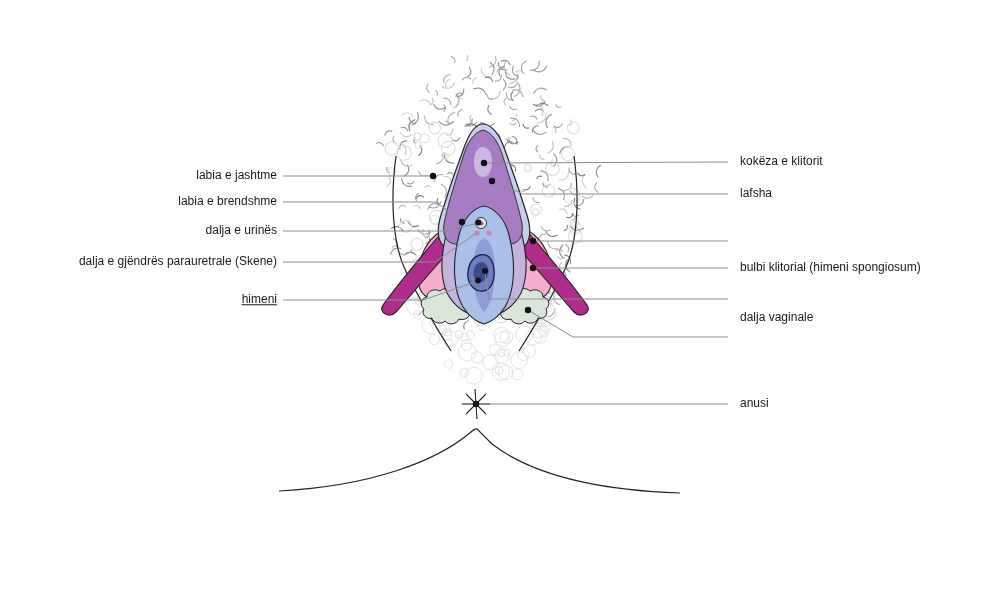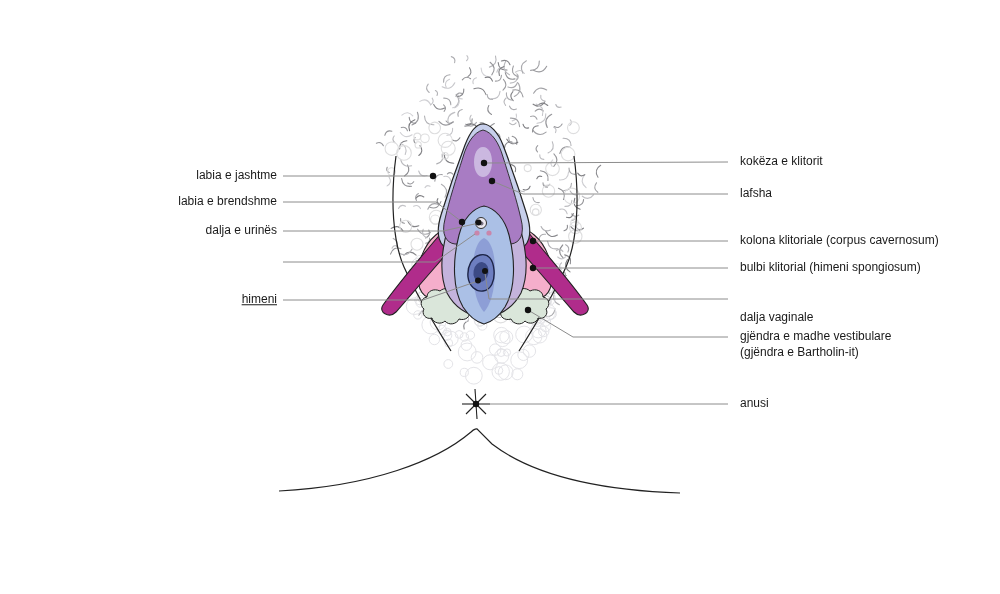--- a/index.html
+++ b/index.html
@@ -573,26 +573,22 @@
       <circle class="dot" cx="528" cy="310" r="3.2"></circle>
 
       <polyline class="leader" points="728,404 478,404"></polyline>
       <circle class="dot" cx="476" cy="404" r="3.2"></circle>
     </g>
   </svg>
 
   <div class="lbl lbl-left" style="right:723px;top:176px;padding-left:38px;">labia e jashtme</div>
   <div class="lbl lbl-left" style="right:723px;top:202px;">labia e brendshme</div>
   <div class="lbl lbl-left" style="right:723px;top:231px;">dalja e urinës</div>
+  <div class="lbl lbl-left" style="right:723px;top:262px;">dalja e gjëndrës parauretrale (Skene)</div>
   <div class="lbl lbl-left" style="right:723px;top:300px;text-decoration:underline;">himeni</div>
 
   <div class="lbl lbl-right" style="left:740px;top:162px;">kokëza e klitorit</div>
   <div class="lbl lbl-right" style="left:740px;top:194px;">lafsha</div>
-  <div class="lbl lbl-right" style="left:740px;top:241px;">kolona klitoriale (corpus cavernosum)</div>
   <div class="lbl lbl-right" style="left:740px;top:268px;">bulbi klitorial (himeni spongiosum)</div>
   <div class="lbl lbl-right" style="left:740px;top:310px;margin-top:8px;">dalja vaginale</div>
-  <div class="lbl lbl-right" style="left:740px;top:344px;">
-    <div>gjëndra e madhe vestibulare</div>
-    <div>(gjëndra e Bartholin-it)</div>
-  </div>
   <div class="lbl lbl-right" style="left:740px;top:404px;">anusi</div>
 
 </div>
 
 </body></html>

